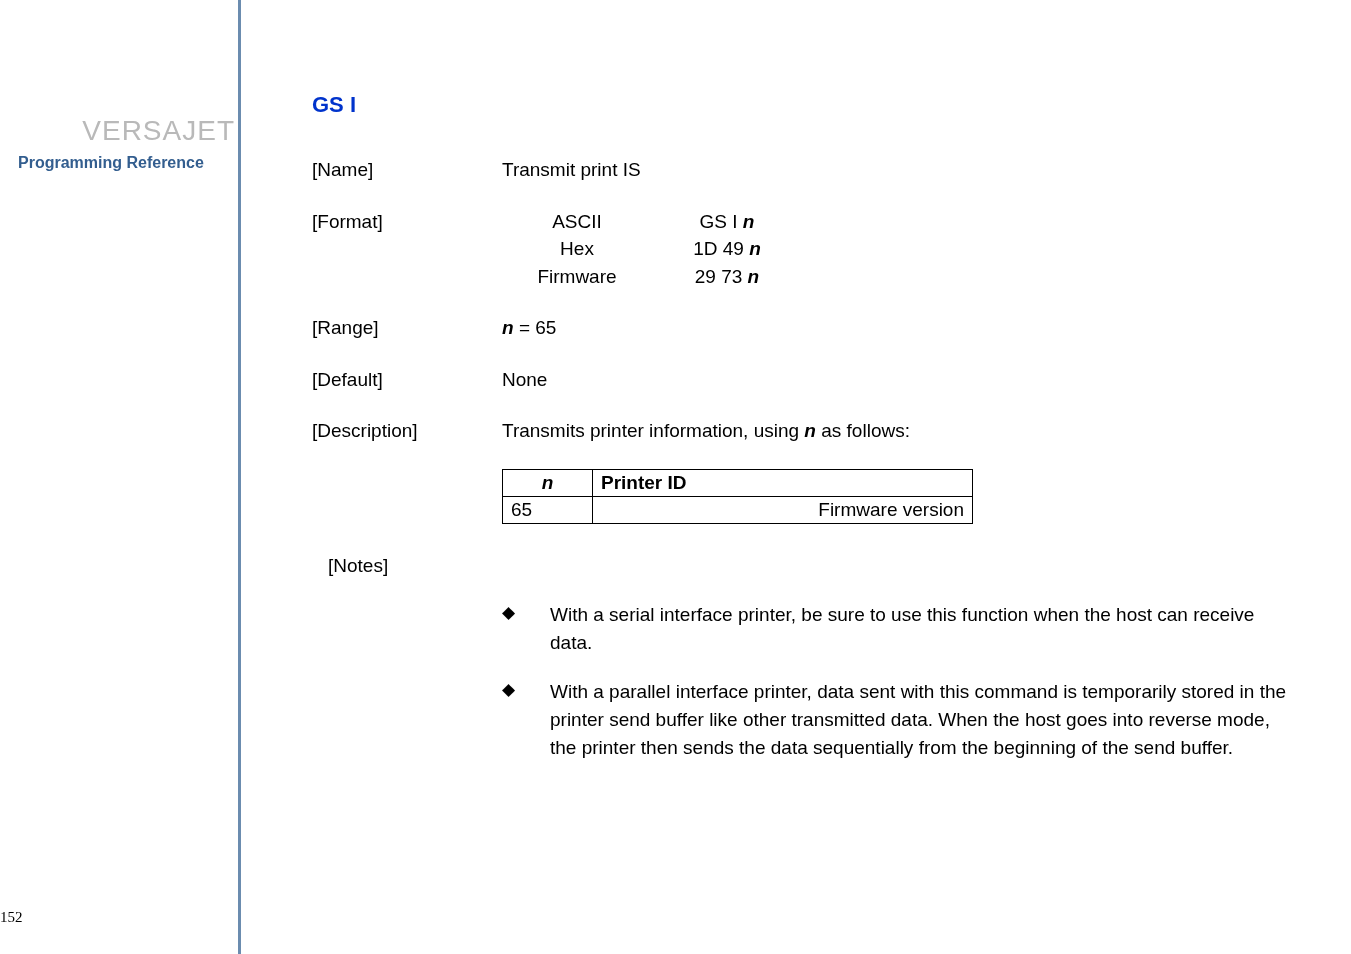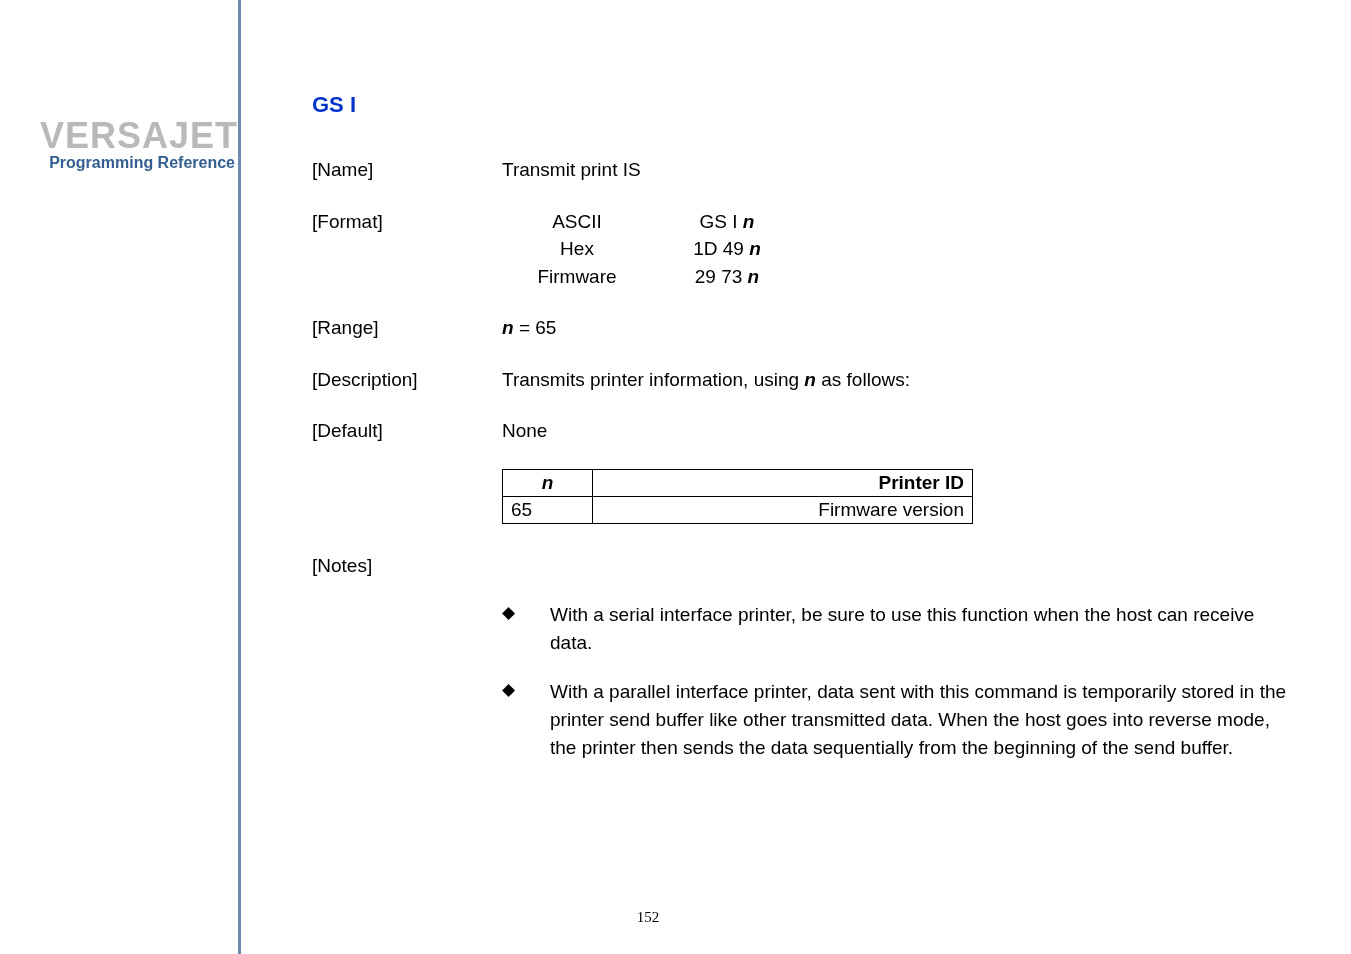--- a/index.html
+++ b/index.html
@@ -29,31 +29,30 @@
     width: 3px;
     height: 954px;
     background: #6b8caf;
   }
   .brand {
     position: absolute;
     left: 40px;
     top: 115px;
     width: 195px;
     text-align: right;
-    font-size: 36px;
-    font-weight: bold;
+    font-size: 28px;
+    font-weight: normal;
     color: #b9b9b9;
     letter-spacing: 1px;
   }
   .subtitle {
     position: absolute;
     left: 18px;
     top: 154px;
     width: 217px;
-    text-align: right;
     font-size: 16px;
     font-weight: bold;
     color: #335e8f;
   }
   .content {
     position: absolute;
     left: 312px;
     top: 92px;
     width: 1000px;
   }
@@ -96,33 +95,34 @@
     font-size: 19px;
     padding: 2px 8px;
   }
   .printer-table th.n-col {
     width: 90px;
     text-align: center;
     font-style: italic;
   }
   .printer-table th.pid-col {
     width: 380px;
-    text-align: right;
+    text-align: left;
   }
   .printer-table td.n-val {
   }
   .printer-table td.pid-val {
     text-align: right;
   }
   .notes-section {
     font-size: 19px;
     line-height: 1.45;
   }
   .notes-label {
     margin-bottom: 22px;
+    margin-left: 16px;
   }
   .bullet-row {
     display: flex;
     margin-left: 190px;
     margin-bottom: 22px;
   }
   .bullet {
     width: 30px;
     flex-shrink: 0;
     font-size: 17px;
@@ -130,21 +130,20 @@
   .bullet-text {
     flex: 1;
     padding-right: 20px;
     margin-left: 18px;
   }
   .page-num {
     position: absolute;
     bottom: 28px;
     left: 0;
     width: 1296px;
-    text-align: center;
     font-size: 15px;
     font-family: "Times New Roman", serif;
   }
 </style>
 </head>
 <body>
 
 <div class="sidebar">
   <div class="sidebar-line"></div>
   <div class="brand">VERSAJET</div>
@@ -172,27 +171,27 @@
       </div>
     </div>
   </div>
 
   <div class="row">
     <div class="label">[Range]</div>
     <div class="value"><span class="bold-italic">n</span><span> = 65</span></div>
   </div>
 
   <div class="row">
+    <div class="label">[Default]</div>
+    <div class="value">None</div>
+  </div>
+
+  <div class="row">
     <div class="label">[Description]</div>
     <div class="value"><span>Transmits printer information, using </span><span class="bold-italic">n</span><span> as follows:</span></div>
-  </div>
-
-  <div class="row">
-    <div class="label">[Default]</div>
-    <div class="value">None</div>
   </div>
 
   <table class="printer-table">
     <tbody>
         <tr>
       <th class="n-col">n</th>
       <th class="pid-col">Printer ID</th>
     </tr>
     <tr>
       <td class="n-val">65</td>

